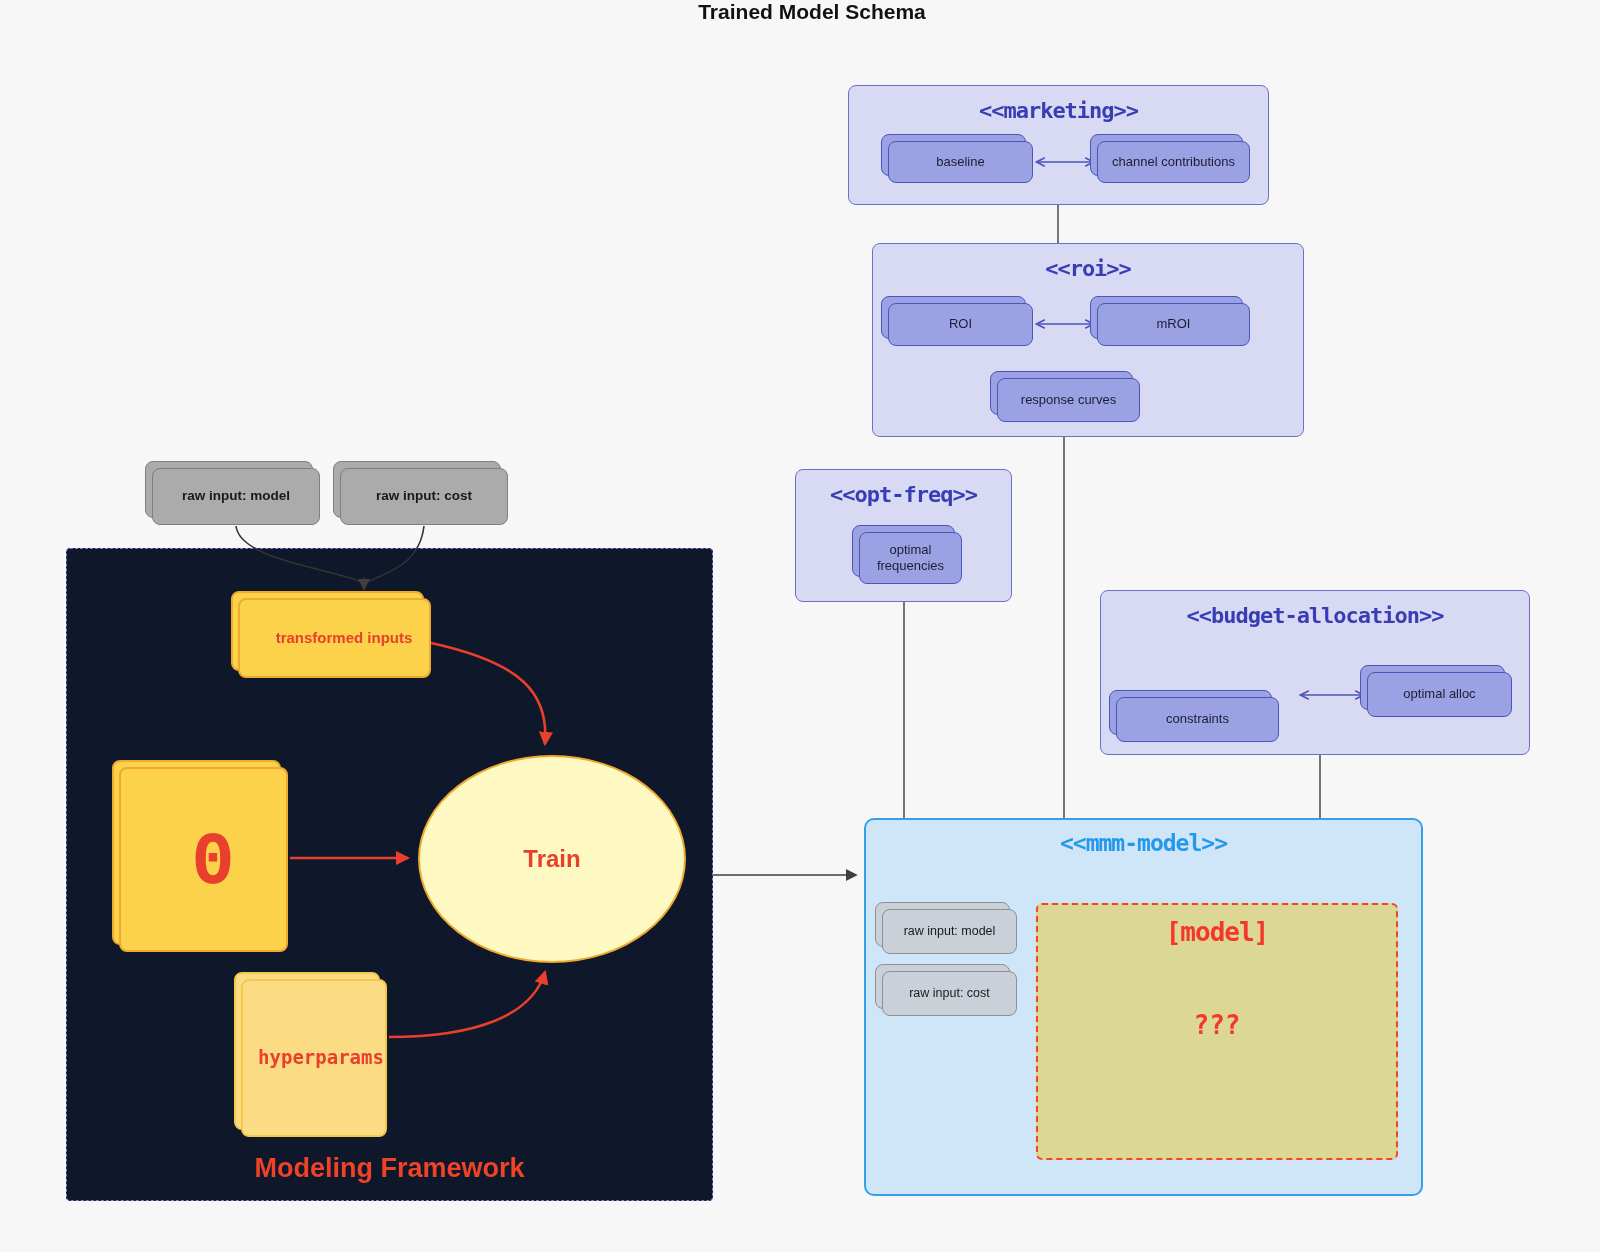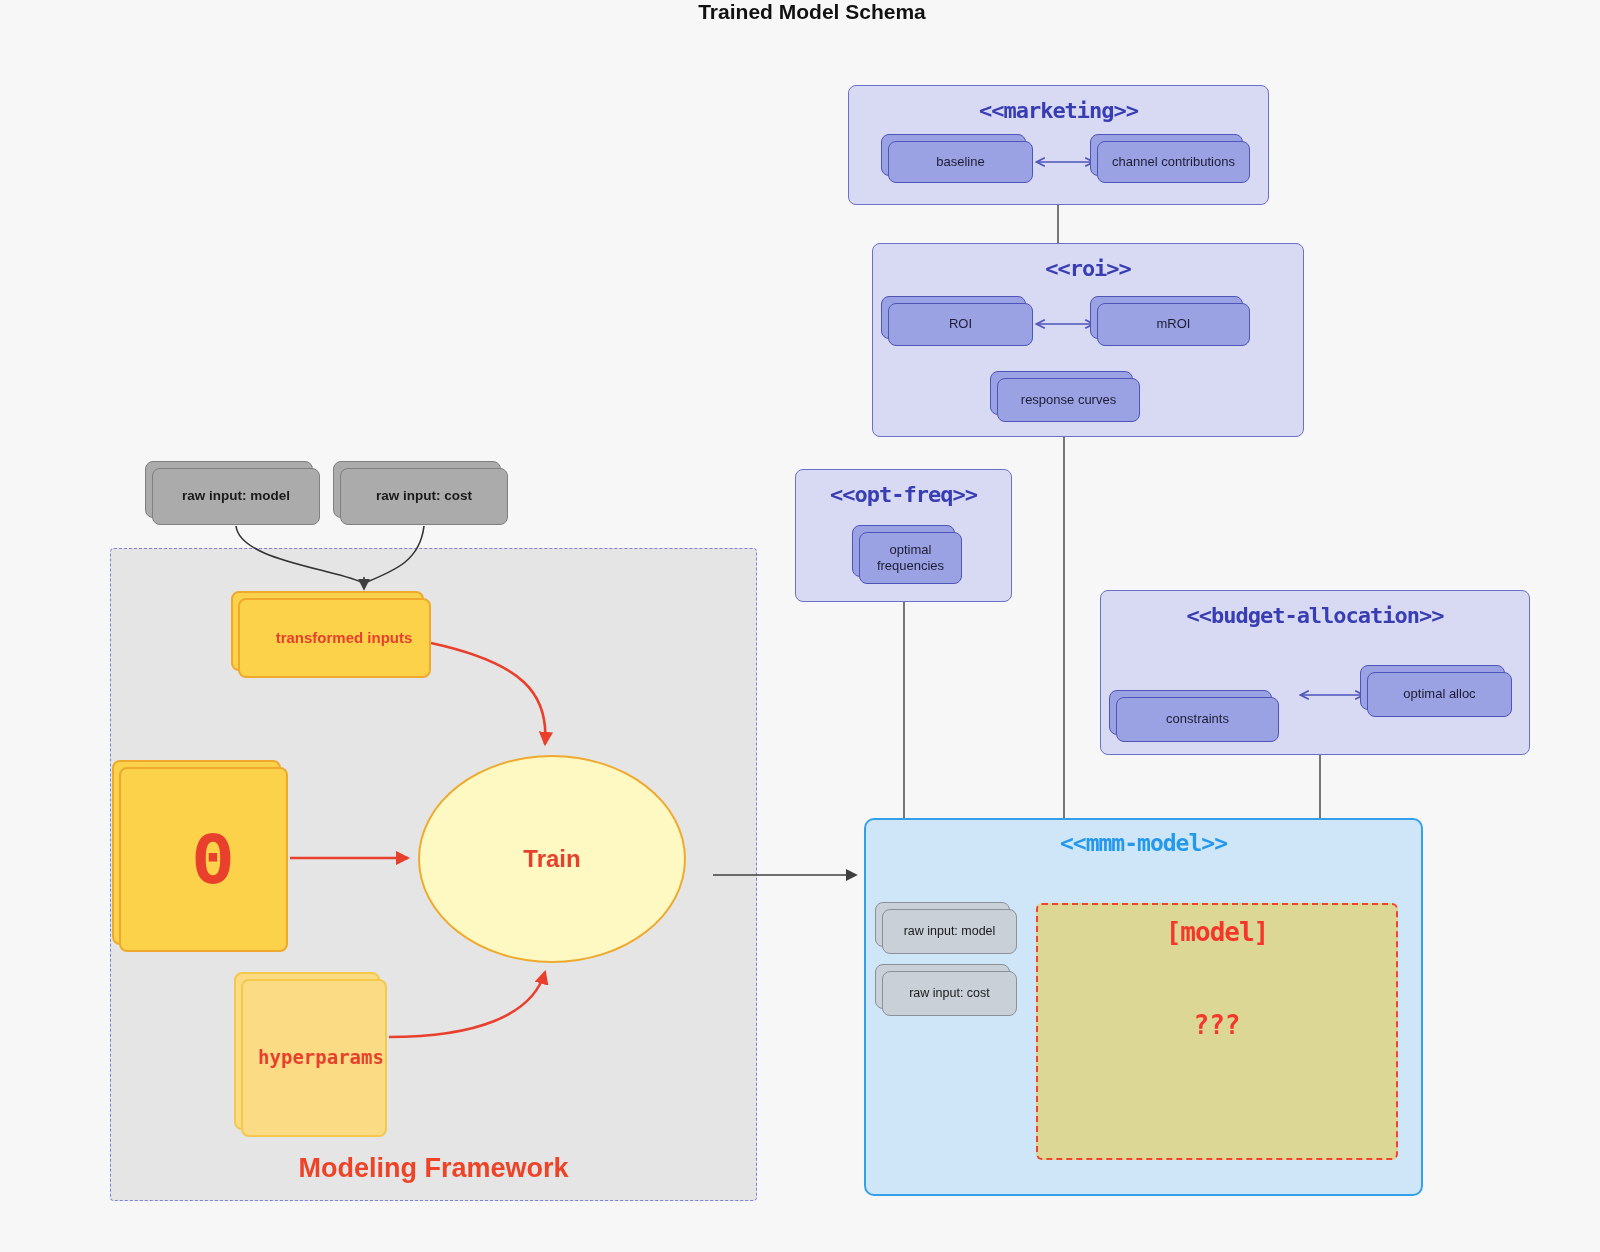--- a/index.html
+++ b/index.html
@@ -14,21 +14,21 @@
   
   .cluster{position:absolute;border-radius:8px;box-sizing:border-box;}
   .cluster .ctitle{
     width:100%;text-align:center;font-family:"DejaVu Sans Mono",monospace;
     font-weight:bold;font-size:22px;letter-spacing:-1px;
   }
   .cluster.purple{background:#d8daf3;border:1.5px solid #6b71c9;}
   .cluster.purple .ctitle{color:#383db3;padding-top:12px;}
   .cluster.blue{background:#cfe5f8;border:2px solid #35a0ea;border-radius:10px;}
   .cluster.blue .ctitle{color:#2499ec;padding-top:10px;font-size:23px;}
-  .cluster.framework{background:#e5e5e5;border:1.6px dashed #7d83d8;border-radius:4px;margin-left:44px;}
+  .cluster.framework{background:#0f172a;border:1.6px dashed #7d83d8;border-radius:4px;}
   .fw-label{
     position:absolute;bottom:16px;left:0;width:100%;text-align:center;
     font-size:27px;font-weight:bold;color:#ee4326;
   }
   
   .stack{position:absolute;}
   .stack .card{
     position:absolute;left:0;top:0;right:0;bottom:0;box-sizing:border-box;
     border-radius:8px;background:var(--bg);border:1.5px solid var(--bc);
   }

